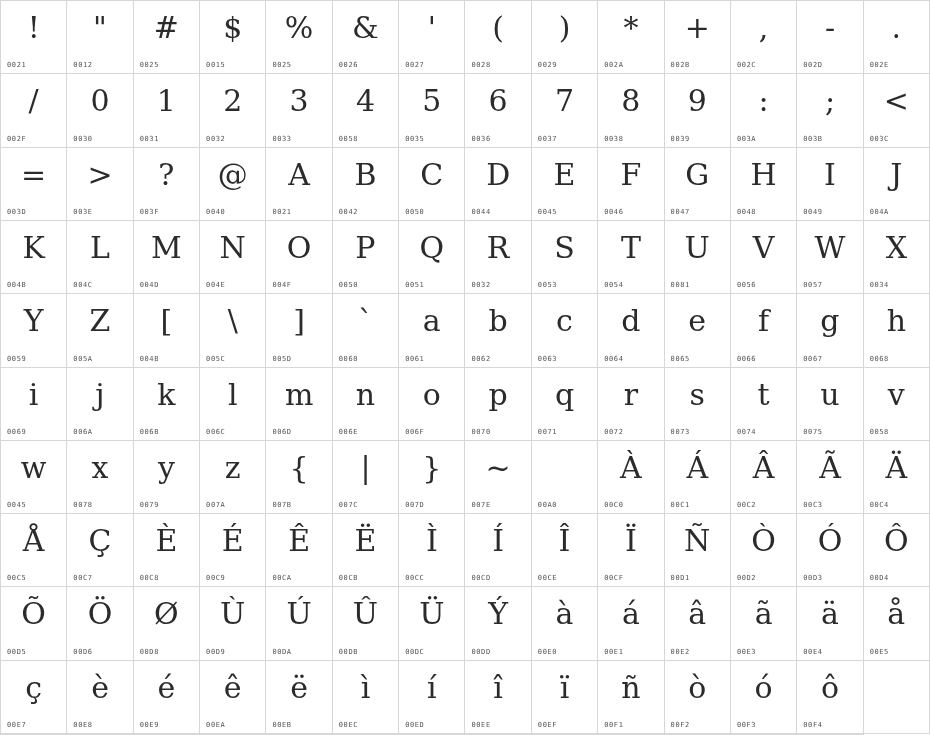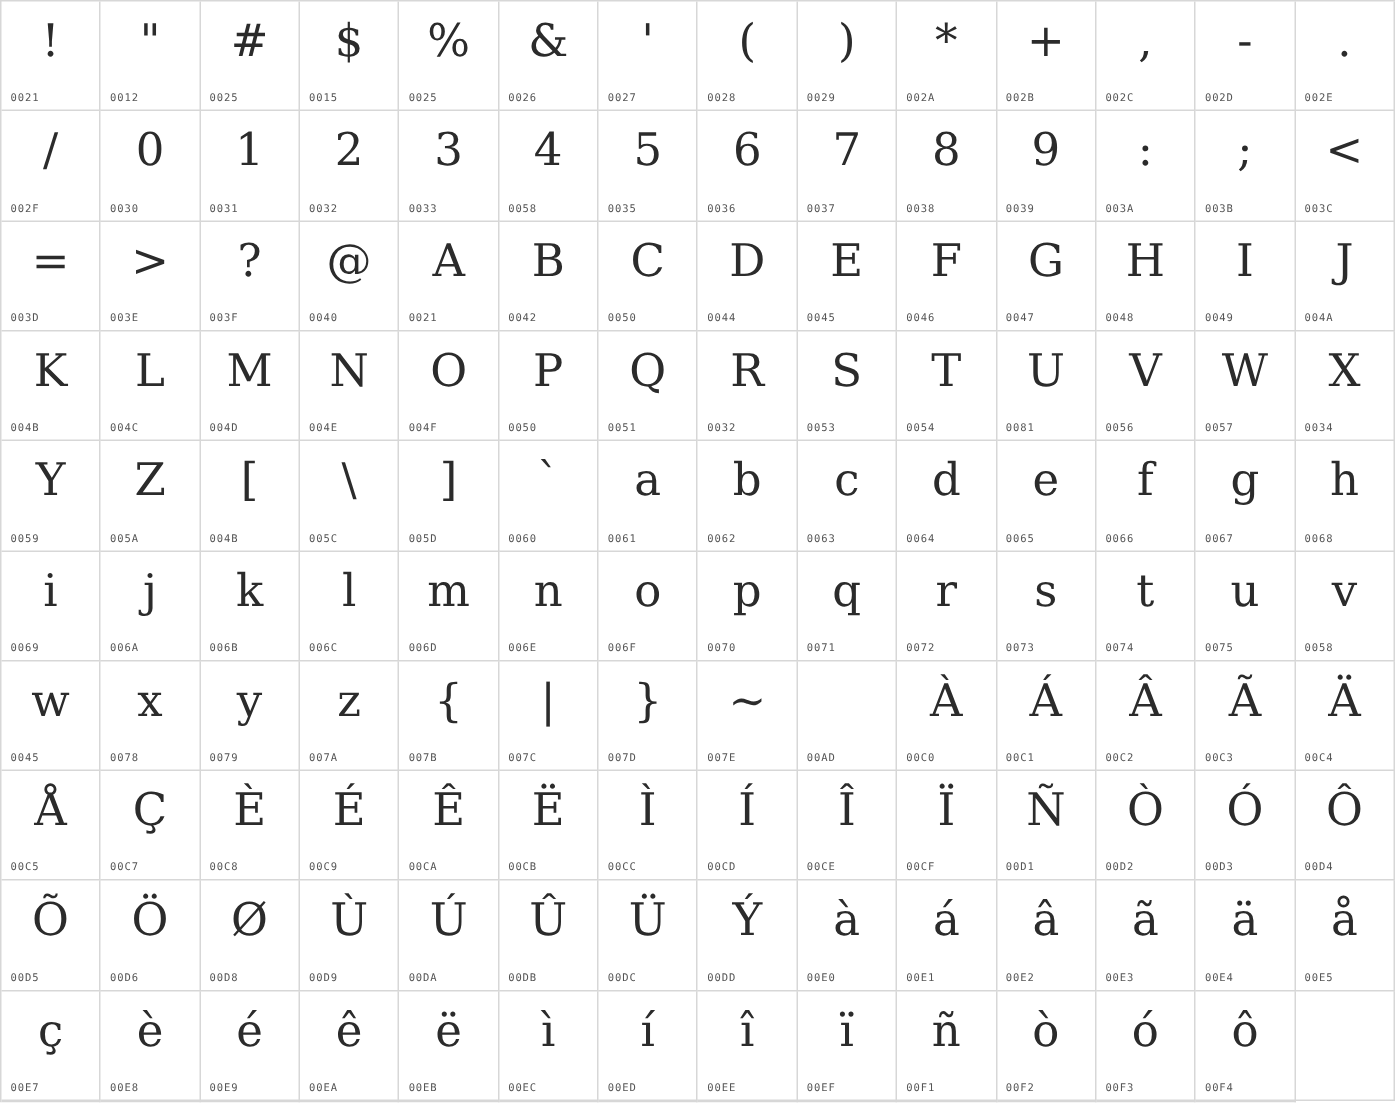--- a/index.html
+++ b/index.html
@@ -421,21 +421,21 @@
     <div class="cell">
       <div class="glyph">}</div>
       <div class="code">007D</div>
     </div>
     <div class="cell">
       <div class="glyph">~</div>
       <div class="code">007E</div>
     </div>
     <div class="cell">
       <div class="glyph"> </div>
-      <div class="code">00AD</div>
+      <div class="code">00A0</div>
     </div>
     <div class="cell">
       <div class="glyph">À</div>
       <div class="code">00C0</div>
     </div>
     <div class="cell">
       <div class="glyph">Á</div>
       <div class="code">00C1</div>
     </div>
     <div class="cell">

